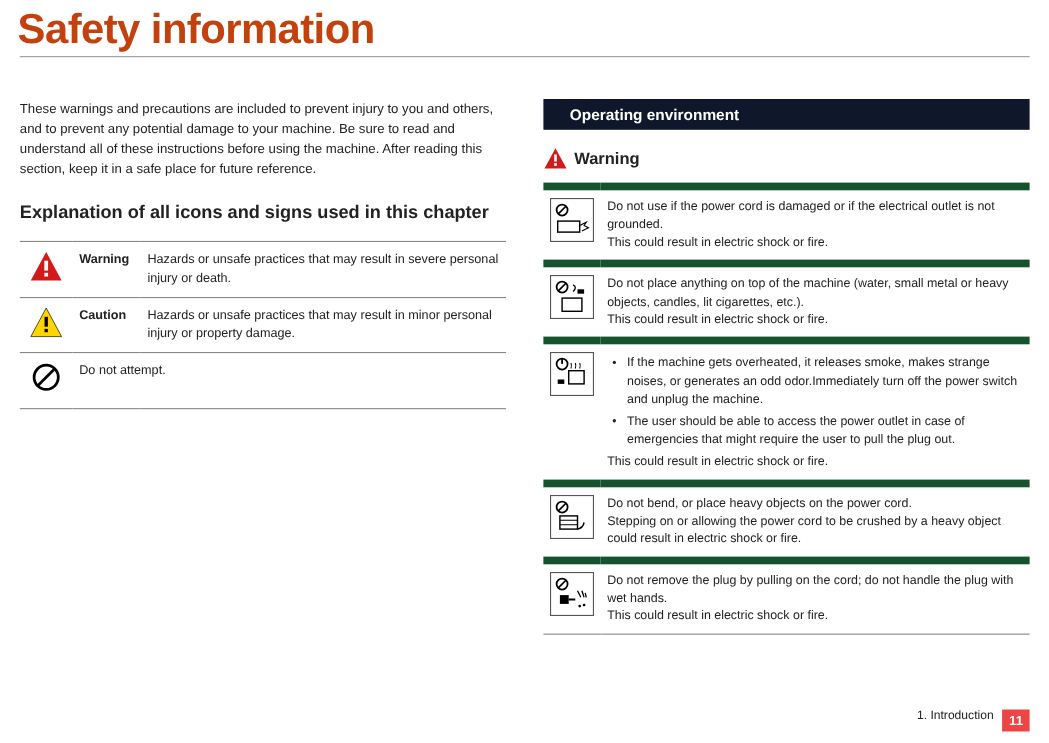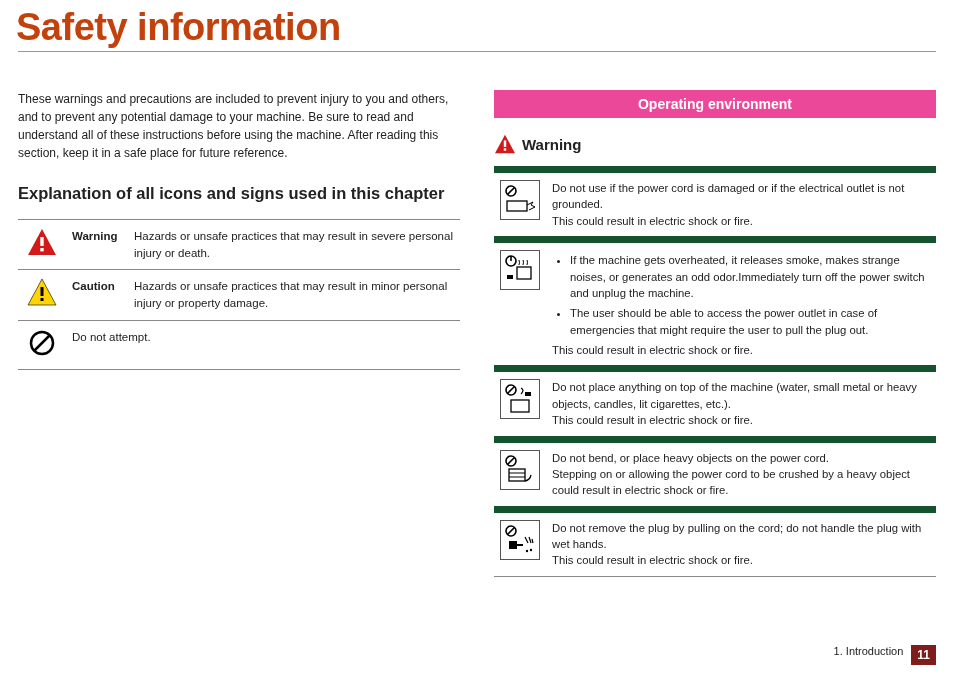--- a/index.html
+++ b/index.html
@@ -19,27 +19,26 @@
     font-weight: 700;
     color: #c2410c;
     margin: 6px 0 2px -2px;
     letter-spacing: -0.5px;
   }
   .title-rule { border-top: 1px solid #999; margin-bottom: 26px; }
   .cols { display: flex; gap: 34px; }
   .col { flex: 1; min-width: 0; margin-top: 12px; }
   p.intro { line-height: 1.5; margin: 0 0 22px 0; }
   .section-bar {
-    background: #ec4899;
+    background: #0f172a;
     color: #fff;
     font-weight: 700;
     font-size: 14px;
     padding: 6px 24px;
     margin-bottom: 16px;
-    text-align: center;
   }
   h2.sub {
     font-size: 16.5px;
     font-weight: 700;
     margin: 10px 0 16px 0;
   }
   .warn-head {
     display: flex;
     align-items: center;
     gap: 6px;
@@ -79,21 +78,21 @@
   .footer {
     position: absolute;
     right: 18px;
     bottom: 10px;
     display: flex;
     align-items: flex-start;
     gap: 8px;
     font-size: 11px;
   }
   .footer .pg {
-    background: #7f1d1d;
+    background: #ef4444;
     color: #fff;
     font-weight: 700;
     padding: 3px 6px;
     font-size: 12px;
   }
 </style>
 </head>
 <body>
 
 <h1 class="title">Safety information</h1>
@@ -169,46 +168,46 @@
         </span></td>
         <td>
           <div>Do not use if the power cord is damaged or if the electrical outlet is not grounded.</div>
           <div>This could result in electric shock or fire.</div>
         </td>
       </tr>
       <tr>
         <td class="ic"><span class="icbox">
           <svg width="34" height="34" viewBox="0 0 34 34">
                   <circle cx="8" cy="8" r="5" fill="none" stroke="#000" stroke-width="1.6"></circle>
+                  <line x1="4.5" y1="11.5" x2="11.5" y2="4.5" stroke="#000" stroke-width="1.6"></line>
+                  <rect x="8" y="18" width="18" height="12" fill="none" stroke="#000" stroke-width="1.3"></rect>
+                  <path d="M18 6 q4 2 0 6" fill="none" stroke="#000" stroke-width="1.2"></path>
+                  <rect x="22" y="10" width="6" height="4" fill="#000"></rect>
+                </svg>
+        </span></td>
+        <td>
+          <div>Do not place anything on top of the machine (water, small metal or heavy objects, candles, lit cigarettes, etc.).</div>
+          <div>This could result in electric shock or fire.</div>
+        </td>
+      </tr>
+      <tr>
+        <td class="ic"><span class="icbox">
+          <svg width="34" height="34" viewBox="0 0 34 34">
+                  <circle cx="8" cy="8" r="5" fill="none" stroke="#000" stroke-width="1.6"></circle>
                   <line x1="8" y1="3" x2="8" y2="8" stroke="#000" stroke-width="1.6"></line>
                   <rect x="14" y="14" width="14" height="12" fill="none" stroke="#000" stroke-width="1.3"></rect>
                   <path d="M16 12 q1 -3 0 -5 M20 12 q1 -3 0 -5 M24 12 q1 -3 0 -5" fill="none" stroke="#000" stroke-width="1"></path>
                   <rect x="4" y="22" width="6" height="4" fill="#000"></rect>
                 </svg>
         </span></td>
         <td>
           <ul class="bul">
             <li>If the machine gets overheated, it releases smoke, makes strange noises, or generates an odd odor.Immediately turn off the power switch and unplug the machine.</li>
             <li>The user should be able to access the power outlet in case of emergencies that might require the user to pull the plug out.</li>
           </ul>
-          <div>This could result in electric shock or fire.</div>
-        </td>
-      </tr>
-      <tr>
-        <td class="ic"><span class="icbox">
-          <svg width="34" height="34" viewBox="0 0 34 34">
-                  <circle cx="8" cy="8" r="5" fill="none" stroke="#000" stroke-width="1.6"></circle>
-                  <line x1="4.5" y1="11.5" x2="11.5" y2="4.5" stroke="#000" stroke-width="1.6"></line>
-                  <rect x="8" y="18" width="18" height="12" fill="none" stroke="#000" stroke-width="1.3"></rect>
-                  <path d="M18 6 q4 2 0 6" fill="none" stroke="#000" stroke-width="1.2"></path>
-                  <rect x="22" y="10" width="6" height="4" fill="#000"></rect>
-                </svg>
-        </span></td>
-        <td>
-          <div>Do not place anything on top of the machine (water, small metal or heavy objects, candles, lit cigarettes, etc.).</div>
           <div>This could result in electric shock or fire.</div>
         </td>
       </tr>
       <tr>
         <td class="ic"><span class="icbox">
           <svg width="34" height="34" viewBox="0 0 34 34">
                   <circle cx="8" cy="8" r="5" fill="none" stroke="#000" stroke-width="1.6"></circle>
                   <line x1="4.5" y1="11.5" x2="11.5" y2="4.5" stroke="#000" stroke-width="1.6"></line>
                   <rect x="6" y="16" width="16" height="12" fill="none" stroke="#000" stroke-width="1.3"></rect>
                   <line x1="6" y1="20" x2="22" y2="20" stroke="#000"></line>

